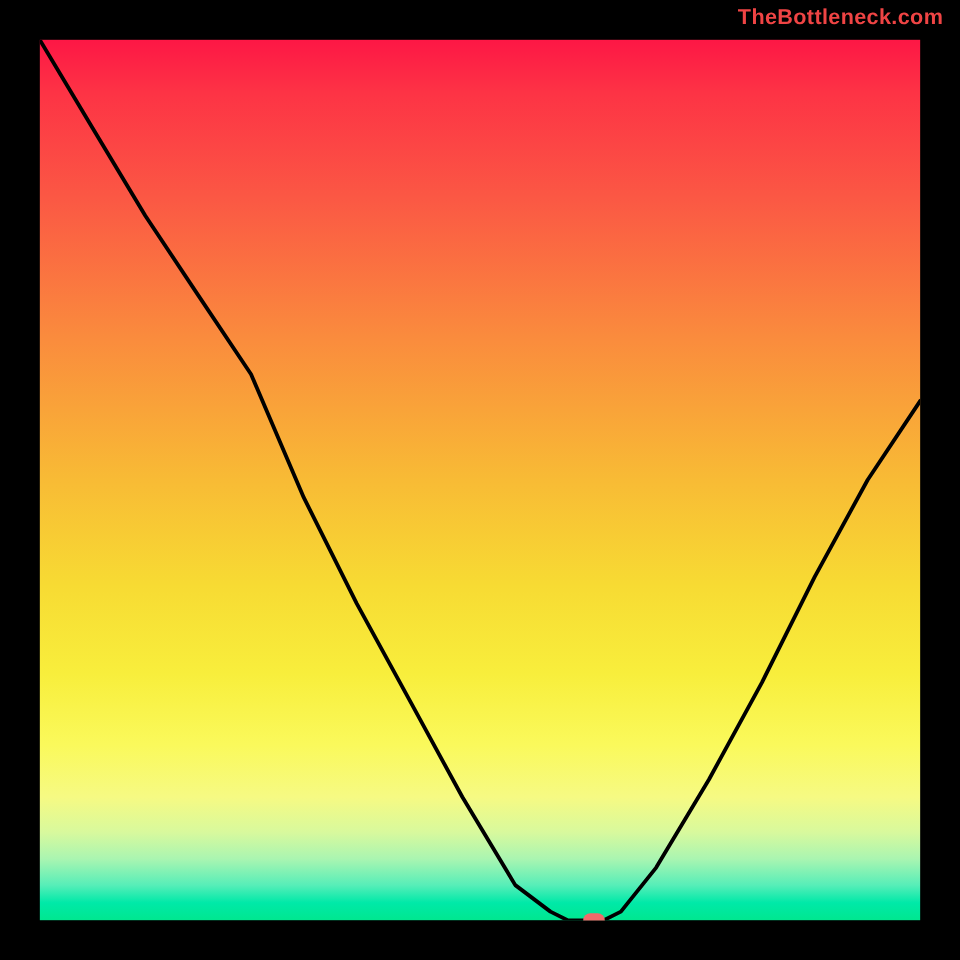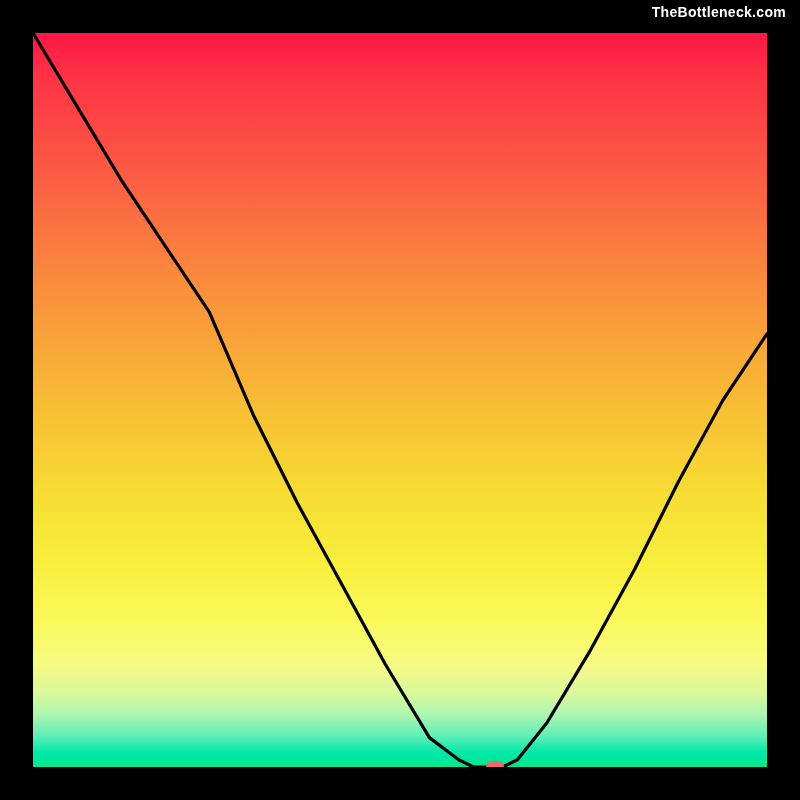--- a/index.html
+++ b/index.html
@@ -14,22 +14,22 @@
   .frame {
     position: relative;
     width: 800px;
     height: 800px;
     background: #000;
   }
   .watermark {
     position: absolute;
     top: 4px;
     right: 14px;
-    color: #ffffff;
-    font-size: 14px;
+    color: #ef4444;
+    font-size: 18px;
     font-weight: 600;
     letter-spacing: 0.3px;
     user-select: none;
   }
   
   .plot {
     position: absolute;
     left: 33px;
     top: 33px;
     width: 734px;

